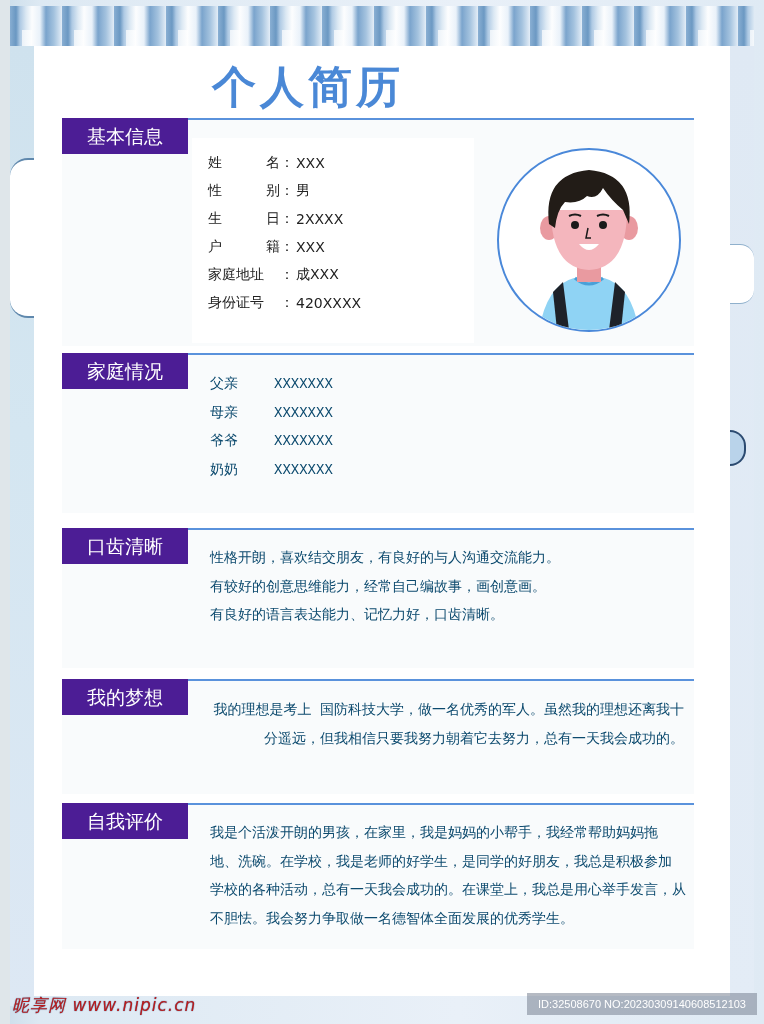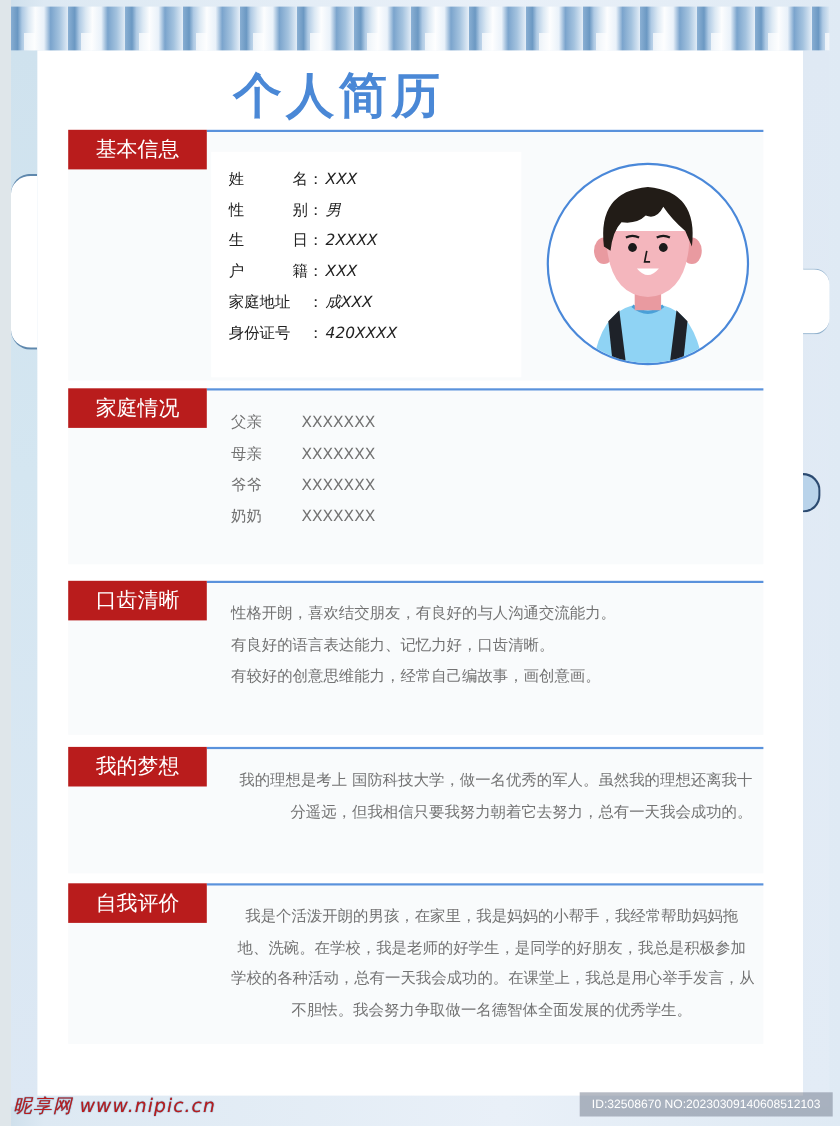--- a/index.html
+++ b/index.html
@@ -67,39 +67,39 @@
     font-size: 44px; font-weight: bold; color: #4a88d6; letter-spacing: 4px;
   }
 
   .section { position: absolute; left: 62px; width: 632px; }
   .section .rule {
     position: absolute; left: 126px; top: 0; right: 0; height: 2px;
     background: #5a92dc;
   }
   .section .tag {
     position: absolute; left: 0; top: 0; width: 126px; height: 36px;
-    background: #b91c1c; color: #ffffff;
+    background: #4c1d95; color: #ffffff;
     font-size: 19px; line-height: 36px; text-align: center;
   }
   .section .body {
     position: absolute; left: 0; right: 0; background: #f9fbfc;
   }
   .section .content {
-    position: absolute; left: 148px; right: 10px; font-size: 14px; color: #737373;
+    position: absolute; left: 148px; right: 10px; font-size: 14px; color: #0c4a6e; font-family: Liberation Mono, monospace;
   }
 
   
   .basic-card {
     position: absolute; left: 130px; top: 20px; width: 282px; height: 205px;
     background: #ffffff;
   }
   .kv { display: flex; height: 28px; align-items: center; font-size: 14px; color: #222; }
   .kv .k { width: 72px; display: flex; justify-content: space-between; }
   .kv .k.wide { justify-content: flex-start; }
-  .kv .v { margin-left: 2px; font-style: italic; }
+  .kv .v { margin-left: 2px; }
   .avatar {
     position: absolute; left: 435px; top: 30px; width: 184px; height: 184px;
     border-radius: 50%; border: 2px solid #4a88d9; background: #ffffff; overflow: hidden;
   }
 
   .fam-row { display: flex; height: 28.5px; align-items: center; font-size: 14px; }
   .fam-row .k { width: 64px; }
   .text-line { height: 28.5px; line-height: 28.5px; font-size: 14px; white-space: nowrap; }
 
   .watermark {
@@ -233,40 +233,40 @@
     </div>
   </div>
 </div>
 
 <div class="section" style="top:528px; height:140px;">
   <div class="body" style="top:2px; height:138px;"></div>
   <div class="rule"></div>
   <div class="tag">口齿清晰</div>
   <div class="content" style="top:16px;">
     <div class="text-line">性格开朗，喜欢结交朋友，有良好的与人沟通交流能力。</div>
+    <div class="text-line">有较好的创意思维能力，经常自己编故事，画创意画。</div>
     <div class="text-line">有良好的语言表达能力、记忆力好，口齿清晰。</div>
-    <div class="text-line">有较好的创意思维能力，经常自己编故事，画创意画。</div>
   </div>
 </div>
 
 <div class="section" style="top:679px; height:115px;">
   <div class="body" style="top:2px; height:113px;"></div>
   <div class="rule"></div>
   <div class="tag">我的梦想</div>
   <div class="content" style="top:17px;text-align:right;">
     <div class="text-line">我的理想是考上 国防科技大学，做一名优秀的军人。虽然我的理想还离我十</div>
     <div class="text-line">分遥远，但我相信只要我努力朝着它去努力，总有一天我会成功的。</div>
   </div>
 </div>
 
 <div class="section" style="top:803px; height:146px;">
   <div class="body" style="top:2px; height:144px;"></div>
   <div class="rule"></div>
   <div class="tag">自我评价</div>
-  <div class="content" style="top:16px;text-align:center;">
+  <div class="content" style="top:16px;">
     <div class="text-line">我是个活泼开朗的男孩，在家里，我是妈妈的小帮手，我经常帮助妈妈拖</div>
     <div class="text-line">地、洗碗。在学校，我是老师的好学生，是同学的好朋友，我总是积极参加</div>
     <div class="text-line">学校的各种活动，总有一天我会成功的。在课堂上，我总是用心举手发言，从</div>
     <div class="text-line">不胆怯。我会努力争取做一名德智体全面发展的优秀学生。</div>
   </div>
 </div>
 
 <div class="watermark">昵享网 www.nipic.cn</div>
 <div class="id-badge">ID:32508670 NO:20230309140608512103</div>
 

